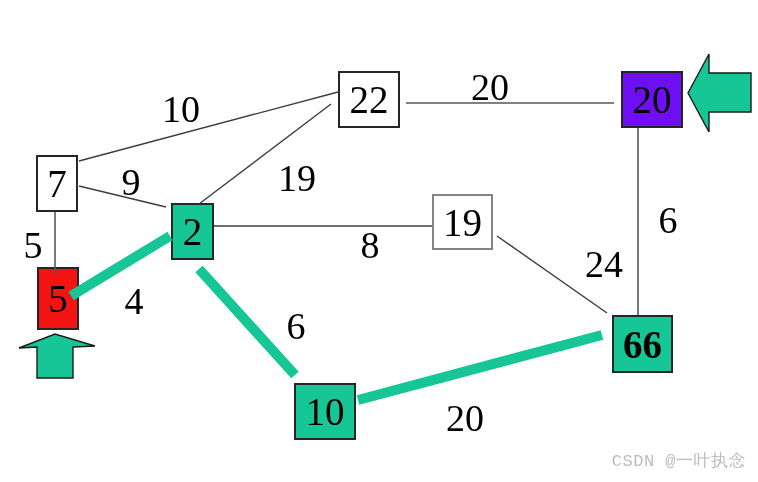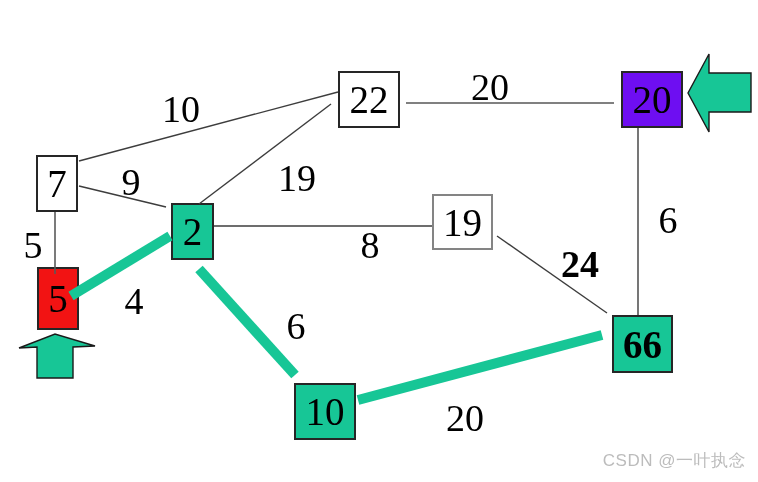--- a/index.html
+++ b/index.html
@@ -9,21 +9,21 @@
   .node{position:absolute;display:flex;align-items:center;justify-content:center;
         box-sizing:border-box;border:2px solid #262626;color:#000;
         font-size:39px;line-height:1;z-index:2;}
   .node--white{background:#ffffff;}
   .node--green{background:#17c696;}
   .node--red{background:#f21313;}
   .node--purple{background:#6e0ef2;}
   .node--graybrd{border-color:#848484;}
   .elabel{position:absolute;transform:translate(-50%,-50%);color:#000;
           font-size:38px;line-height:1;white-space:nowrap;z-index:4;}
-  .watermark{position:absolute;right:12px;top:449px;font-family:Liberation Sans, sans-serif;
+  .watermark{position:absolute;right:12px;top:449px;font-family:Liberation Mono, monospace;
              font-size:17px;color:#bcbcbc;letter-spacing:0.5px;z-index:5;}
   
   #n7 {left:36px; top:155px;width:42px;height:57px;}
   #n22{left:338px;top:71px; width:62px;height:57px;}
   #n20{left:621px;top:71px; width:62px;height:57px;}
   #n2 {left:171px;top:203px;width:43px;height:57px;}
   #n18{left:432px;top:194px;width:61px;height:56px;}
   #n5 {left:37px; top:267px;width:42px;height:63px;}
   #n66{left:612px;top:315px;width:61px;height:58px;font-weight:bold;}
   #n10{left:294px;top:383px;width:62px;height:57px;}
@@ -75,21 +75,21 @@
 
     <path d="M751,73 L709,73 L709,54 L688,93 L709,132 L709,112 L751,112 Z" fill="#17c696" stroke="#1a1a1a" stroke-width="1.4"></path>
     <path d="M37,378 L37,347 L19,348 L55,334 L95,346 L73,347 L73,378 Z" fill="#17c696" stroke="#1a1a1a" stroke-width="1.4"></path>
   </svg>
 
   <span class="elabel" style="left:181px;top:109px;">10</span>
   <span class="elabel" style="left:131px;top:182px;">9</span>
   <span class="elabel" style="left:297px;top:178px;">19</span>
   <span class="elabel" style="left:490px;top:87px;">20</span>
   <span class="elabel" style="left:370px;top:245px;">8</span>
-  <span class="elabel" style="left:580px;top:264px;font-weight:bold;">24</span>
+  <span class="elabel" style="left:604px;top:264px;">24</span>
   <span class="elabel" style="left:668px;top:220px;">6</span>
   <span class="elabel" style="left:33px;top:245px;">5</span>
   <span class="elabel" style="left:134px;top:301px;">4</span>
   <span class="elabel" style="left:296px;top:326px;">6</span>
   <span class="elabel" style="left:465px;top:418px;">20</span>
 
   <span class="watermark">CSDN @一叶执念</span>
 </div>
 
 </body></html>

